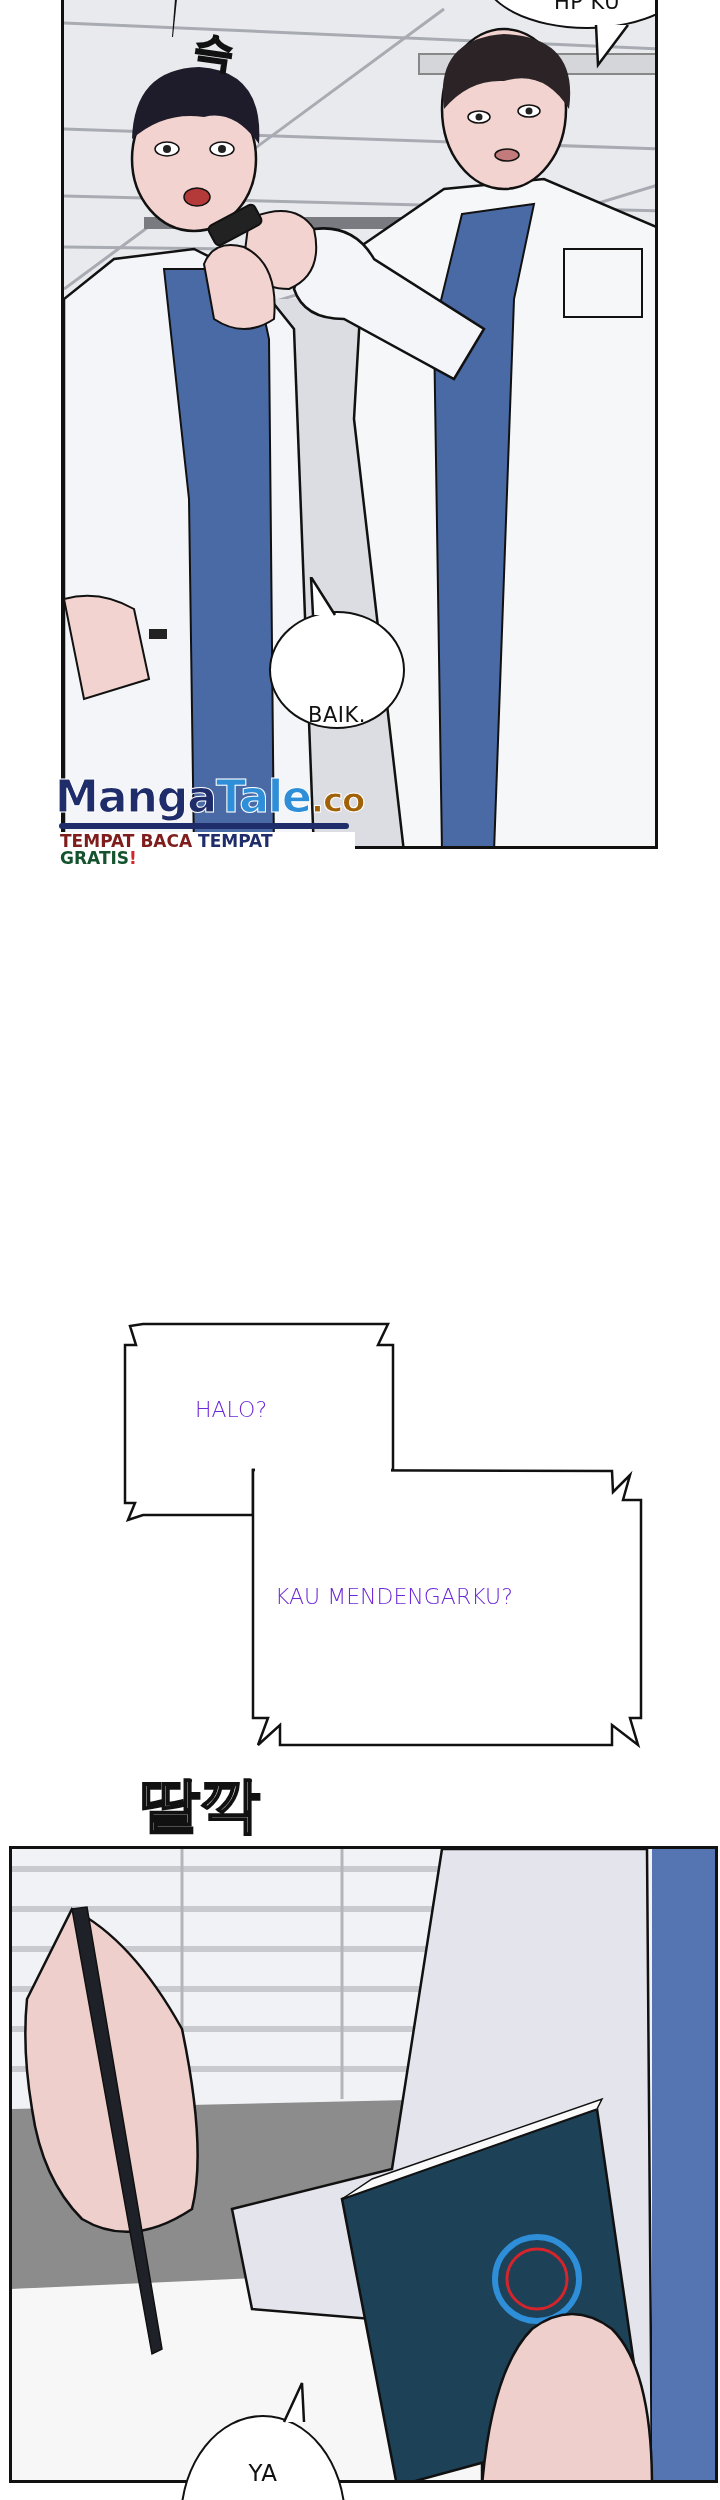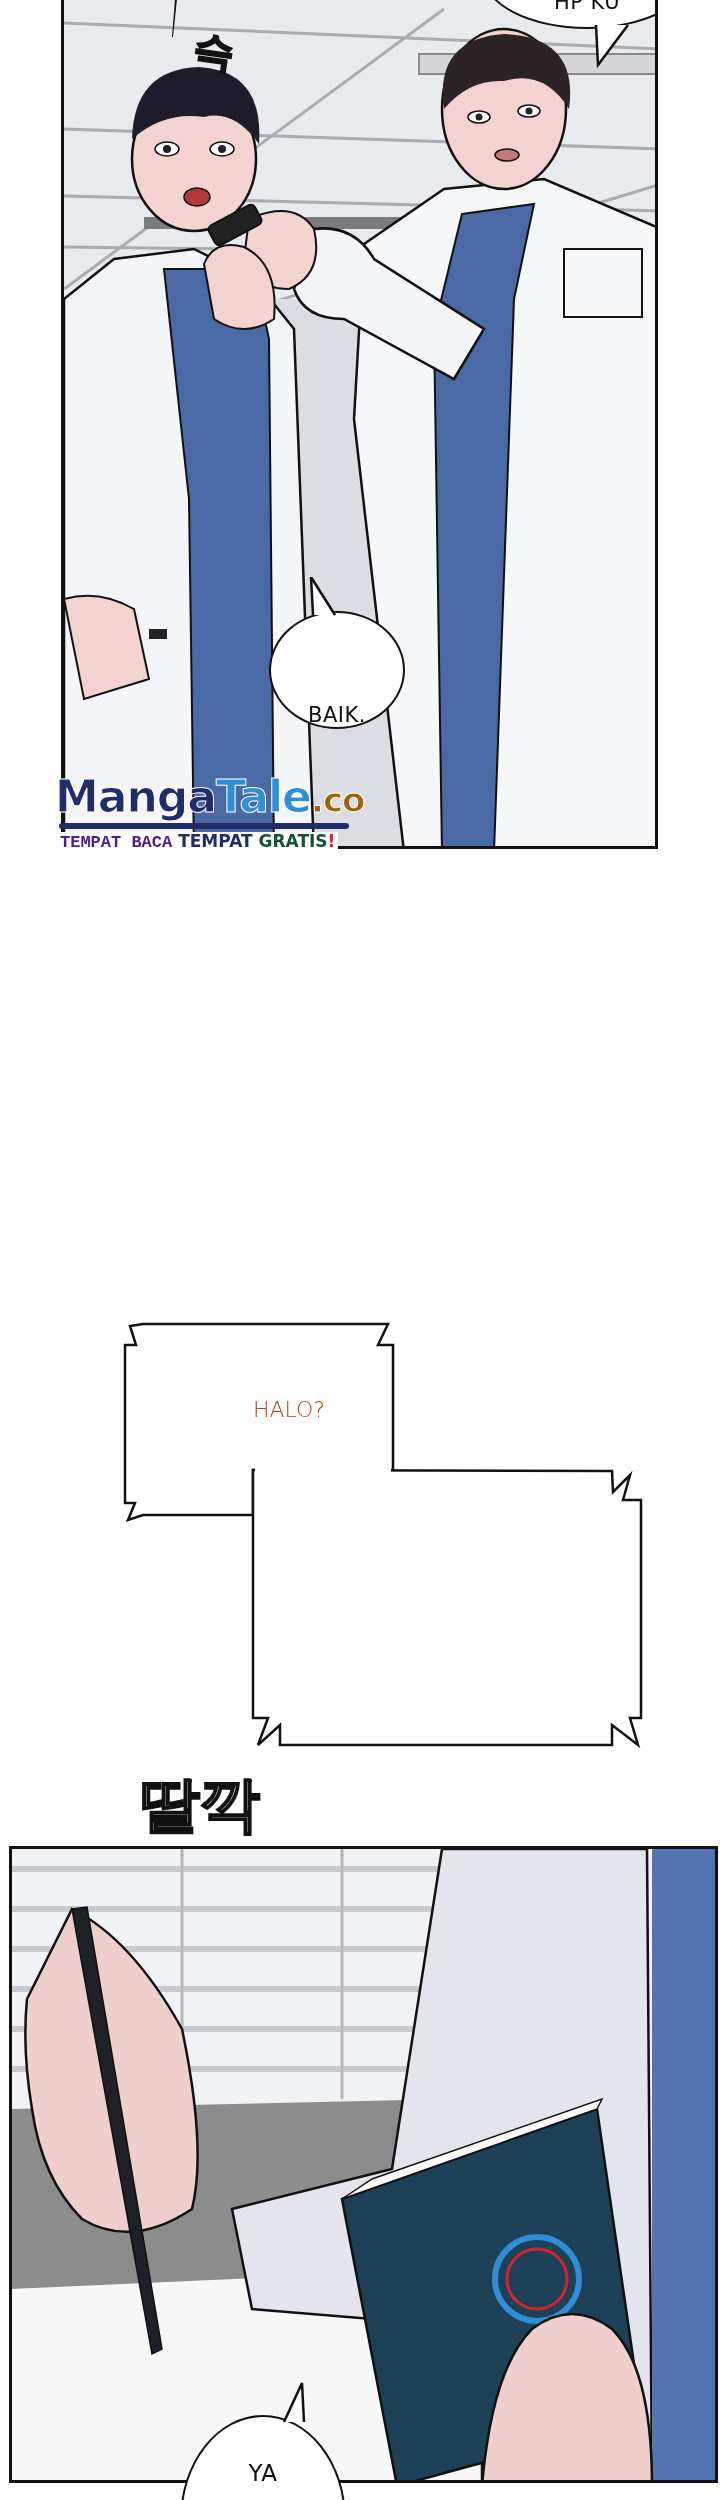--- a/index.html
+++ b/index.html
@@ -3,21 +3,21 @@
 <meta charset="utf-8">
 <style>
   html,body{margin:0;padding:0;background:#ffffff;}
   body{width:720px;height:2500px;position:relative;overflow:hidden;font-family:"DejaVu Sans",sans-serif;}
   .abs{position:absolute;}
   .panel{position:absolute;border:3px solid #111;box-sizing:border-box;overflow:hidden;}
   #panel1{left:61px;top:-4px;width:597px;height:853px;background:#e7e8ec;}
   #panel2{left:9px;top:1846px;width:709px;height:637px;background:#eef0f4;}
   .bubble{position:absolute;background:#fff;border:2.5px solid #111;border-radius:50%;display:flex;align-items:center;justify-content:center;box-sizing:border-box;}
   .bubble span{font-family:"DejaVu Sans",sans-serif;font-size:21px;color:#111;letter-spacing:0.5px;}
-  .caption-text{position:absolute;font-family:"DejaVu Sans",sans-serif;color:#c2410c;font-size:22px;line-height:30px;text-align:right;font-weight:300;}
+  .caption-text{position:absolute;font-family:"DejaVu Sans",sans-serif;color:#6d28d9;font-size:22px;line-height:30px;text-align:left;font-weight:300;}
   .sfx{position:absolute;font-family:"DejaVu Sans",sans-serif;font-weight:bold;color:#fff;-webkit-text-stroke:2px #111;}
   .wm{position:absolute;font-family:"DejaVu Sans",sans-serif;font-weight:bold;line-height:1;}
 </style>
 </head>
 <body>
 
 <div id="panel1" class="panel">
   <svg class="abs" style="left:0;top:0" width="597" height="853" viewBox="0 0 597 853">
 
     <rect x="0" y="0" width="597" height="853" fill="#e9eaee"></rect>
@@ -92,39 +92,40 @@
     <path d="M6 38 L4 0 L28 38" fill="#fff" stroke="#111" stroke-width="2.5"></path>
   </svg>
 </div>
 
 <div class="abs" style="left:55px;top:775px;width:300px;height:80px;">
   <div class="wm" style="left:0;top:0;font-size:44px;letter-spacing:-1px;">
     <span style="color:#1f2d6b;-webkit-text-stroke:1px #fff;">Manga</span><span style="color:#2f8ed8;-webkit-text-stroke:1px #fff;">Tale</span><span style="color:#a16207;font-size:34px;-webkit-text-stroke:1px #fff;">.co</span>
   </div>
   <div class="abs" style="left:4px;top:48px;width:290px;height:6px;background:#1f2d6b;border-radius:3px;"></div>
   <div class="wm" style="left:2px;top:57px;font-size:17px;background:#fff;padding:1px 3px;">
-    <span style="color:#4c1d95;font-family:Liberation Mono, monospace;">TEMPAT BACA</span>
+    <span style="color:#7f1d1d;">TEMPAT BACA</span>
     <span style="color:#1f2d6b;">TEMPAT</span>
     <span style="color:#14532d;">GRATIS</span><span style="color:#d3252b;">!</span>
   </div>
 </div>
 
 <svg class="abs" style="left:0;top:1300px" width="720" height="470" viewBox="0 1300 720 470">
 
   <path d="M143 1324 L388 1324 L378 1345 L393 1345 L393 1470 L253 1470
            L253 1515 L143 1515 L128 1520 L135 1503 L125 1503 L125 1345 L136 1345 L130 1326 Z" fill="#fff" stroke="#111" stroke-width="2.5"></path>
 
   <path d="M253 1470 L612 1471 L613 1492 L630 1475 L623 1500 L641 1500
            L641 1718 L630 1718 L638 1745 L612 1725 L612 1745 L280 1745
            L280 1725 L258 1745 L268 1718 L253 1718 Z" fill="#fff" stroke="#111" stroke-width="2.5"></path>
 
   <rect x="255" y="1465" width="136" height="9" fill="#fff"></rect>
 </svg>
 <div class="caption-text" style="left:195px;top:1395px;width:130px;">HALO?</div>
 <div class="caption-text" style="left:275px;top:1582px;width:345px;">
+  <div>KAU MENDENGARKU?</div>
 </div>
 
 <div id="panel2" class="panel">
   <svg class="abs" style="left:0;top:0" width="709" height="637" viewBox="0 0 709 637">
     <rect x="0" y="0" width="709" height="637" fill="#f1f2f5"></rect>
 
     <g stroke="#c9cad0" stroke-width="6">
       <line x1="0" y1="20" x2="450" y2="20"></line>
       <line x1="0" y1="60" x2="450" y2="60"></line>
       <line x1="0" y1="100" x2="450" y2="100"></line>

